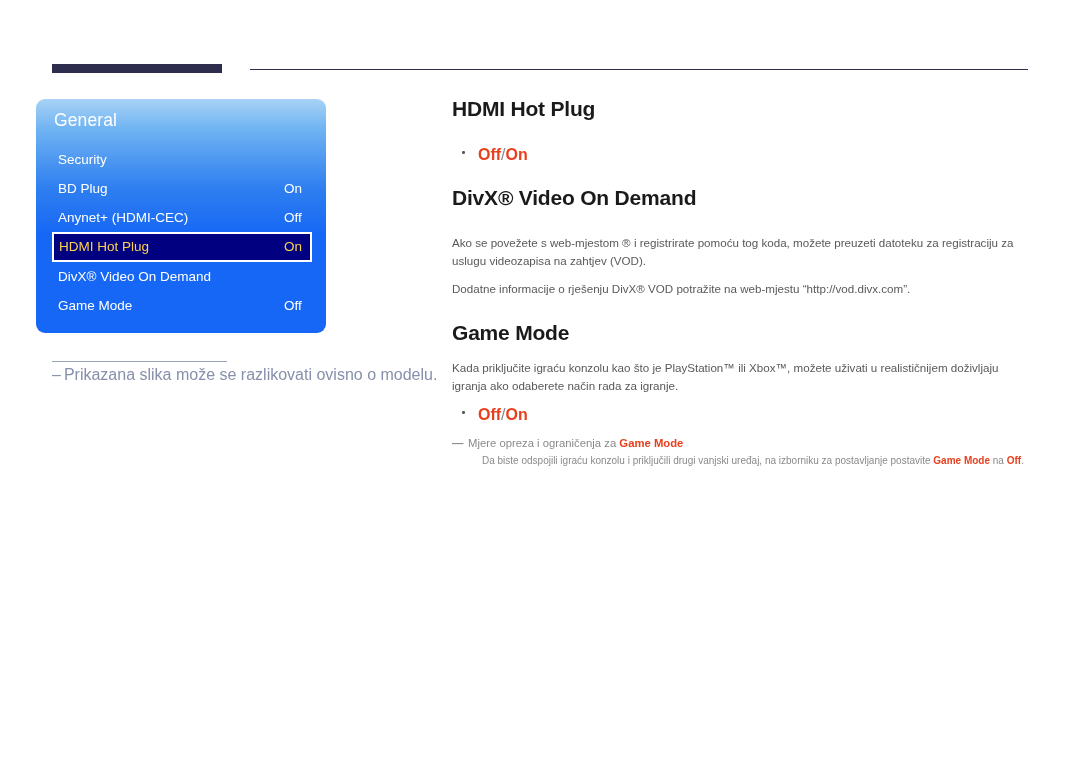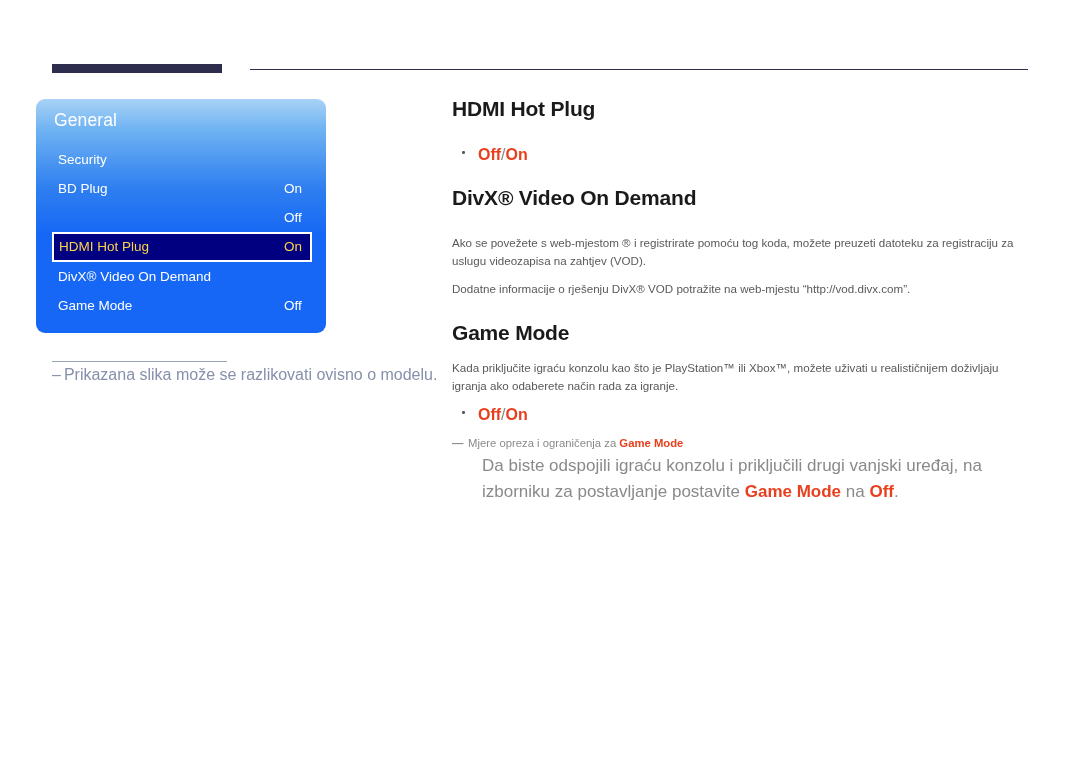--- a/index.html
+++ b/index.html
@@ -204,21 +204,21 @@
     top: 0;
     color: #8a8a8a;
     font-weight: bold;
   }
   .caution .hl {
     color: #e8401f;
     font-weight: bold;
   }
   .caution-body {
     padding-left: 30px;
-    font-size: 17px;
+    font-size: 10px;
     line-height: 1.55;
     color: #8a8a8a;
   }
   .caution-body .hl {
     color: #e8401f;
     font-weight: bold;
   }
 </style>
 </head>
 <body>
@@ -238,20 +238,21 @@
         <span class="label">Security</span>
         <span class="value"></span>
       </div>
 
       <div class="osd-row">
         <span class="label">BD Plug</span>
         <span class="value">On</span>
       </div>
 
       <div class="osd-row">
+        <span class="label">Anynet+ (HDMI-CEC)</span>
         <span class="value">Off</span>
       </div>
 
       <div class="osd-row selected">
         <span class="label">HDMI Hot Plug</span>
         <span class="value">On</span>
       </div>
 
       <div class="osd-row">
         <span class="label">DivX® Video On Demand</span>

